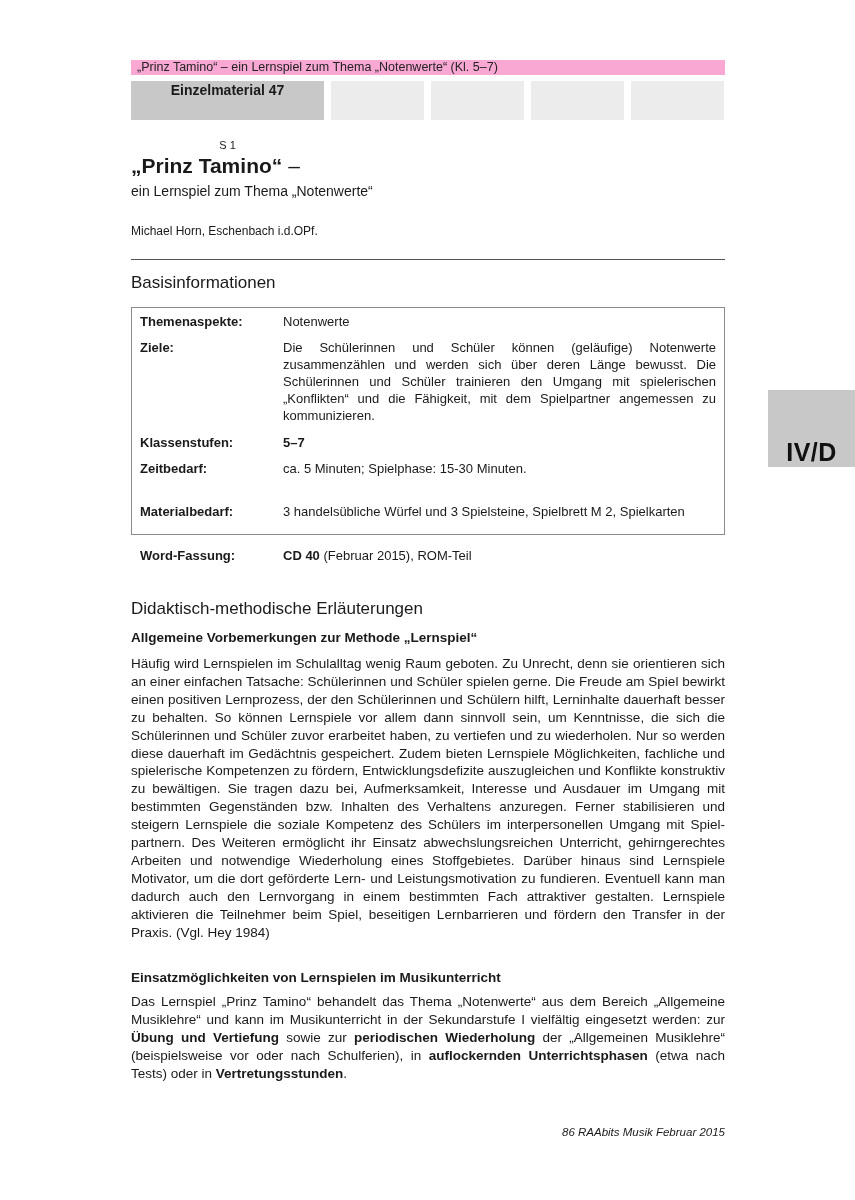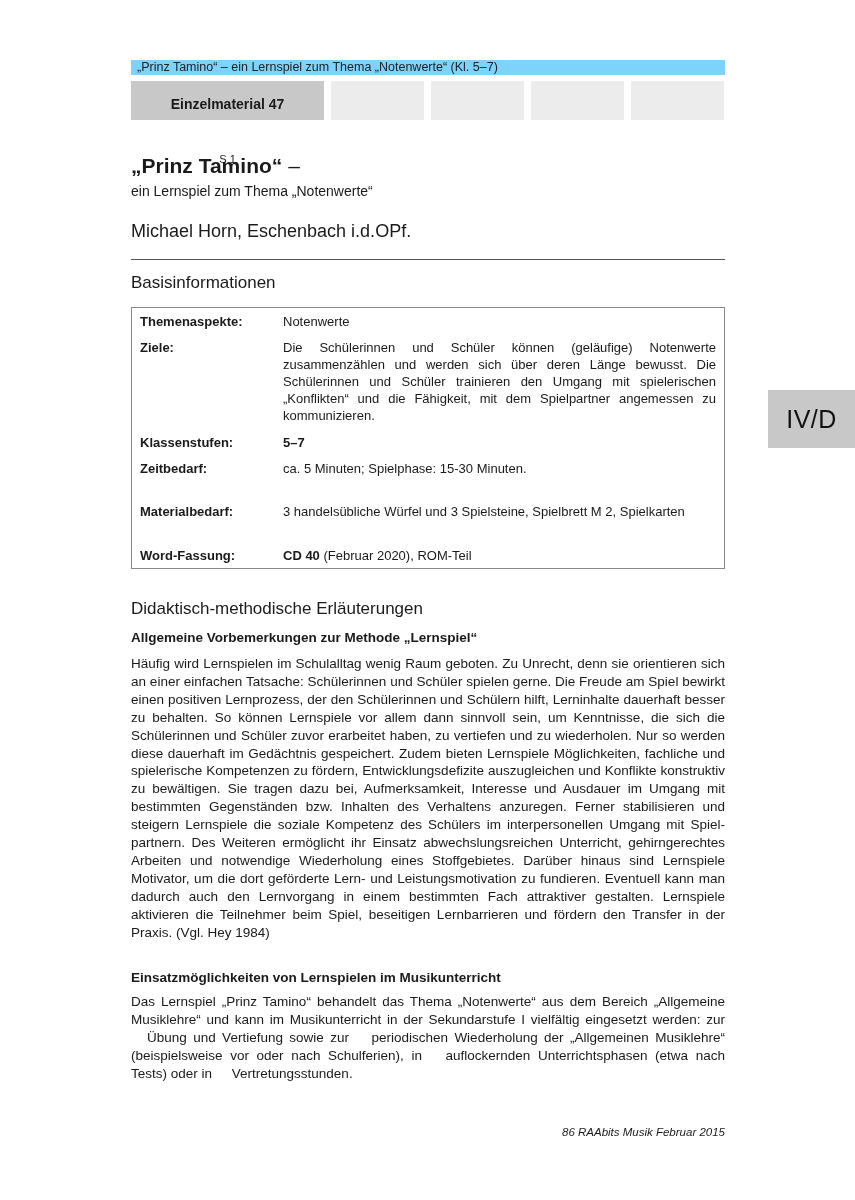--- a/index.html
+++ b/index.html
@@ -2,56 +2,56 @@
 <html><head>
   <meta charset="utf-8">
   <style>
     html, body { margin: 0; padding: 0; }
     body {
       width: 855px; height: 1200px; background: #ffffff; position: relative; overflow: hidden;
       font-family: "Liberation Sans", sans-serif; color: #1a1a1a;
     }
     .topbar {
       position: absolute; left: 131px; top: 60px; width: 594px; height: 15px;
-      background: #7dd3fc; font-size: 12.5px; line-height: 15px; padding-left: 6px; box-sizing: border-box;
+      background: #f9a8d4; font-size: 12.5px; line-height: 15px; padding-left: 6px; box-sizing: border-box;
       color: #222;
     }
     .hdr-main {
       position: absolute; left: 131px; top: 81px; width: 193px; height: 39px;
-      background: #c8c8c8; text-align: center; box-sizing: border-box; padding-top: 15px;
+      background: #c8c8c8; text-align: center; box-sizing: border-box; padding-top: 1px;
     }
     .hdr-main .t1 { font-weight: bold; font-size: 14px; line-height: 17px; }
     .hdr-main .t2 { font-size: 11px; line-height: 15px; margin-top: 39px; }
     .hdr-box { position: absolute; top: 81px; width: 93px; height: 39px; background: #ececec; }
     .sidetab {
-      position: absolute; left: 768px; top: 390px; width: 87px; height: 58px; background: #c8c8c8;
-      font-weight: normal; font-size: 25px; display: flex; align-items: center; justify-content: center;
+      position: absolute; left: 768px; top: 390px; width: 87px; height: 77px; background: #c8c8c8;
+      font-weight: bold; font-size: 25px; display: flex; align-items: flex-end; justify-content: center;
       color: #111; letter-spacing: 0.5px;
     }
     .title1 { position: absolute; left: 131px; top: 154px; font-size: 21px; font-weight: bold; line-height: 24px; }
     .title1 .dash { font-weight: normal; }
     .title2 { position: absolute; left: 131px; top: 179px; font-size: 14px; line-height: 25px; }
-    .author { position: absolute; left: 131px; top: 223px; font-size: 18px; line-height: 16px; }
+    .author { position: absolute; left: 131px; top: 223px; font-size: 12px; line-height: 16px; }
     .rule { position: absolute; left: 131px; top: 259px; width: 594px; height: 0; border-top: 1.5px solid #555; }
     .section-head { position: absolute; left: 131px; font-size: 17px; line-height: 20px; }
     .infobox {
-      position: absolute; left: 131px; top: 307px; width: 594px; height: 262px;
+      position: absolute; left: 131px; top: 307px; width: 594px; height: 228px;
       border: 1.5px solid #8a8a8a; box-sizing: border-box;
     }
     .inforow { position: absolute; left: 8px; right: 8px; font-size: 13px; line-height: 17px; }
     .inforow .lbl { position: absolute; left: 0; top: 0; font-weight: bold; }
     .inforow .val { position: absolute; left: 143px; right: 0; top: 0; }
     .inforow .val.just { text-align: justify; text-align-last: left; }
     .val b { font-weight: bold; }
     .subhead { position: absolute; left: 131px; font-size: 13.5px; font-weight: bold; line-height: 17px; }
     .para {
       position: absolute; left: 131px; width: 594px; font-size: 13.5px; line-height: 17.9px;
       text-align: justify; hyphens: manual;
     }
-    .para b { font-weight: normal; margin-left: 16px; }
+    .para b { font-weight: bold; }
     .footer { position: absolute; right: 130px; top: 1125px; font-size: 11.5px; font-style: italic; line-height: 14px; margin-left: 35px; }
   </style>
 </head>
 <body>
 
 <div class="topbar">
   <span>„Prinz Tamino“ – ein Lernspiel zum Thema „Notenwerte“ (Kl. 5–7)</span>
 </div>
 
 <div class="hdr-main">
@@ -96,21 +96,21 @@
     <span class="val">
       <span style="display:block">ca. 5 Minuten; Spielphase: 15-30 Minuten.</span>
     </span>
   </div>
   <div class="inforow" style="top:195px">
     <span class="lbl">Materialbedarf:</span>
     <span class="val just">3 handelsübliche Würfel und 3 Spielsteine, Spielbrett M 2, Spiel­karten</span>
   </div>
   <div class="inforow" style="top:239px">
     <span class="lbl">Word-Fassung:</span>
-    <span class="val"><b>CD 40</b><span> (Februar 2020), ROM-Teil</span></span>
+    <span class="val"><b>CD 40</b><span> (Februar 2015), ROM-Teil</span></span>
   </div>
 </div>
 
 <div class="section-head" style="top:599px">Didaktisch-methodische Erläuterungen</div>
 
 <div class="subhead" style="top:629px">Allgemeine Vorbemerkungen zur Methode „Lernspiel“</div>
 <div class="para" style="top:655px">Häufig wird Lernspielen im Schulalltag wenig Raum geboten. Zu Unrecht, denn sie ori­entieren sich an einer einfachen Tatsache: Schülerinnen und Schüler spielen gerne. Die Freude am Spiel bewirkt einen positiven Lernprozess, der den Schülerinnen und Schülern hilft, Lerninhalte dauerhaft besser zu behalten. So können Lernspiele vor allem dann sinn­voll sein, um Kenntnisse, die sich die Schülerinnen und Schüler zuvor erarbeitet haben, zu vertiefen und zu wiederholen. Nur so werden diese dauerhaft im Gedächtnis gespeichert. Zudem bieten Lernspiele Möglichkeiten, fachliche und spielerische Kompetenzen zu för­dern, Entwicklungsdefizite auszugleichen und Konflikte konstruktiv zu bewältigen. Sie tragen dazu bei, Aufmerksamkeit, Interesse und Ausdauer im Umgang mit bestimmten Gegenständen bzw. Inhalten des Verhaltens anzuregen. Ferner stabilisieren und steigern Lernspiele die soziale Kompetenz des Schülers im interpersonellen Umgang mit Spiel­partnern. Des Weiteren ermöglicht ihr Einsatz abwechslungsreichen Unterricht, gehirnge­rechtes Arbeiten und notwendige Wiederholung eines Stoffgebietes. Darüber hinaus sind Lernspiele Motivator, um die dort geförderte Lern- und Leistungsmotivation zu fundieren. Eventuell kann man dadurch auch den Lernvorgang in einem bestimmten Fach attraktiver gestalten. Lernspiele aktivieren die Teilnehmer beim Spiel, beseitigen Lernbarrieren und fördern den Transfer in der Praxis. (Vgl. Hey 1984)</div>
 
 <div class="subhead" style="top:969px">Einsatzmöglichkeiten von Lernspielen im Musikunterricht</div>
 <div class="para" style="top:993px" id="para2"><span>Das Lernspiel „Prinz Tamino“ behandelt das Thema „Notenwerte“ aus dem Bereich „Allgemeine Musiklehre“ und kann im Musikunterricht in der Sekundarstufe I vielfältig eingesetzt werden: zur </span><b>Übung und Vertiefung</b><span> sowie zur </span><b>periodischen Wiederholung</b><span> der „Allgemeinen Musiklehre“ (beispielsweise vor oder nach Schulferien), in </span><b>auflockernden Unterrichtsphasen</b><span> (etwa nach Tests) oder in </span><b>Vertretungsstunden</b><span>.</span></div>

